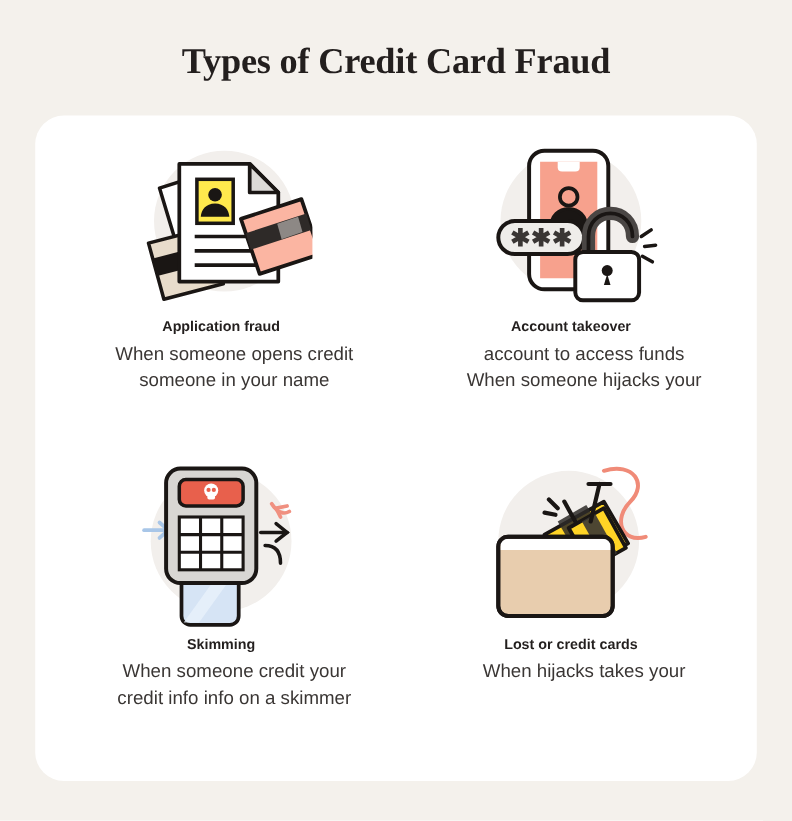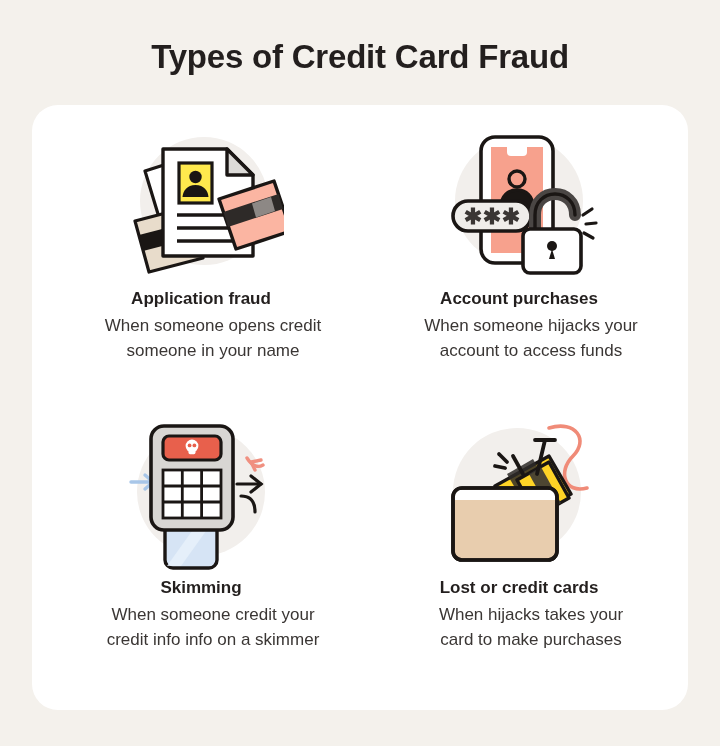--- a/index.html
+++ b/index.html
@@ -22,21 +22,21 @@
   .title {
     position: absolute;
     top: 38px;
     left: 0;
     width: 720px;
     text-align: center;
     font-size: 33px;
     font-weight: bold;
     letter-spacing: -0.2px;
     color: #231f1e;
-    font-family: Liberation Sans, sans-serif;
+    font-family: Liberation Serif, serif;
   }
   .panel {
     position: absolute;
     left: 32px;
     top: 105px;
     width: 656px;
     height: 605px;
     background: #ffffff;
     border-radius: 26px;
     box-sizing: border-box;
@@ -53,21 +53,21 @@
   }
   .icon-wrap {
     width: 165px;
     height: 160px;
     display: flex;
     align-items: center;
     justify-content: center;
     margin-top: 6px;
   }
   .cell-title {
-    font-size: 17px;
+    font-size: 13px;
     font-weight: bold;
     color: #231f1e;
     margin-top: 6px;
     text-align: center;
     line-height: 1.2;
   }
   .cell-desc {
     font-size: 17px;
     color: #3a3634;
     text-align: center;
@@ -166,24 +166,24 @@
             <path d="M115 126 L112 136 L118 136 Z" fill="#1a1614" stroke="none"></path>
           </g>
 
           <g stroke="#1a1614" stroke-width="3.2" stroke-linecap="round">
             <line x1="146" y1="92" x2="155" y2="86"></line>
             <line x1="149" y1="101" x2="159" y2="100"></line>
             <line x1="147" y1="110" x2="156" y2="115"></line>
           </g>
         </svg>
       </div>
-      <div class="cell-title">Account purchases</div>
-      <div class="cell-desc">
+      <div class="cell-title">Account takeover</div>
+      <div class="cell-desc">
+        <span>account to access funds</span>
         <span>When someone hijacks your</span>
-        <span>account to access funds</span>
       </div>
     </div>
 
     <div class="cell">
       <div class="icon-wrap">
         <svg width="165" height="160" viewBox="0 0 165 160" xmlns="http://www.w3.org/2000/svg">
           <circle cx="82" cy="80" r="64" fill="#f2efec"></circle>
 
           <g stroke="#a8c6e8" stroke-width="3.4" stroke-linecap="round" fill="none">
             <line x1="12" y1="70" x2="34" y2="70"></line>
@@ -259,18 +259,17 @@
           <g stroke="#1a1614" stroke-width="3.6" stroke-linejoin="round">
             <rect x="16" y="76" width="104" height="72" rx="9" fill="#e8cdae"></rect>
             <path d="M18 78 L118 78 L118 88 L18 88 Z" fill="#ffffff" stroke="none"></path>
             <rect x="16" y="76" width="104" height="72" rx="9" fill="none"></rect>
           </g>
         </svg>
       </div>
       <div class="cell-title">Lost or credit cards</div>
       <div class="cell-desc">
         <span>When hijacks takes your</span>
-        <span>card to make purchases</span>
       </div>
     </div>
 
   </div>
 </div>
 
 </body></html>

